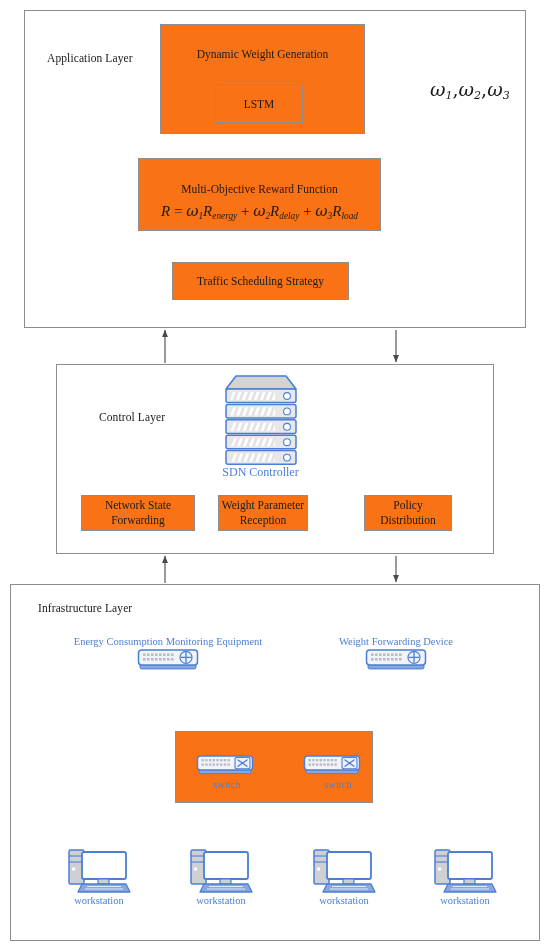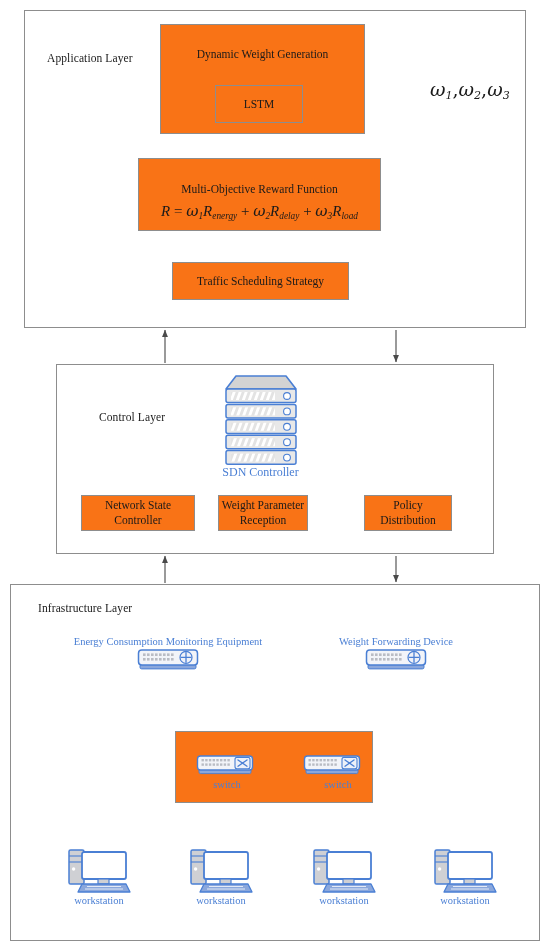--- a/index.html
+++ b/index.html
@@ -159,21 +159,21 @@
       <circle cx="71" cy="54.8" r="3.4"></circle>
       <circle cx="71" cy="70.2" r="3.4"></circle>
       <circle cx="71" cy="85.6" r="3.4"></circle>
     </g>
   </svg>
   <div class="netlabel" id="sdn-label">SDN Controller</div>
 
   <div class="box" id="netstate-box">
     <span>
       <span>Network State</span><br>
-      <span>Controller</span>
+      <span>Forwarding</span>
     </span>
   </div>
   <div class="box" id="weightparam-box">
     <span>
       <span>Weight Parameter</span><br>
       <span>Reception</span>
     </span>
   </div>
   <div class="box" id="policydist-box">
     <span>

